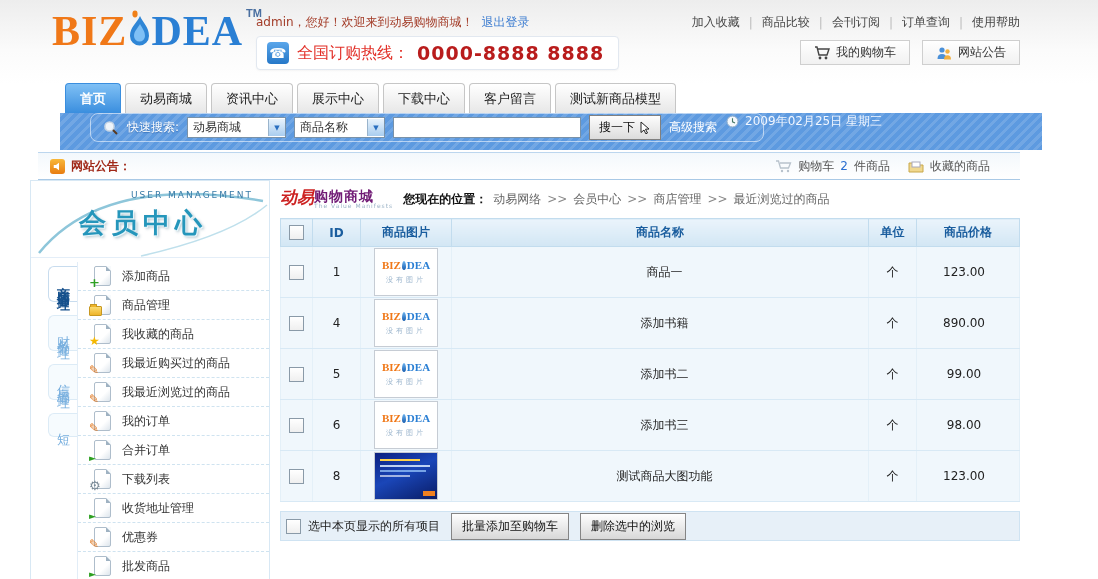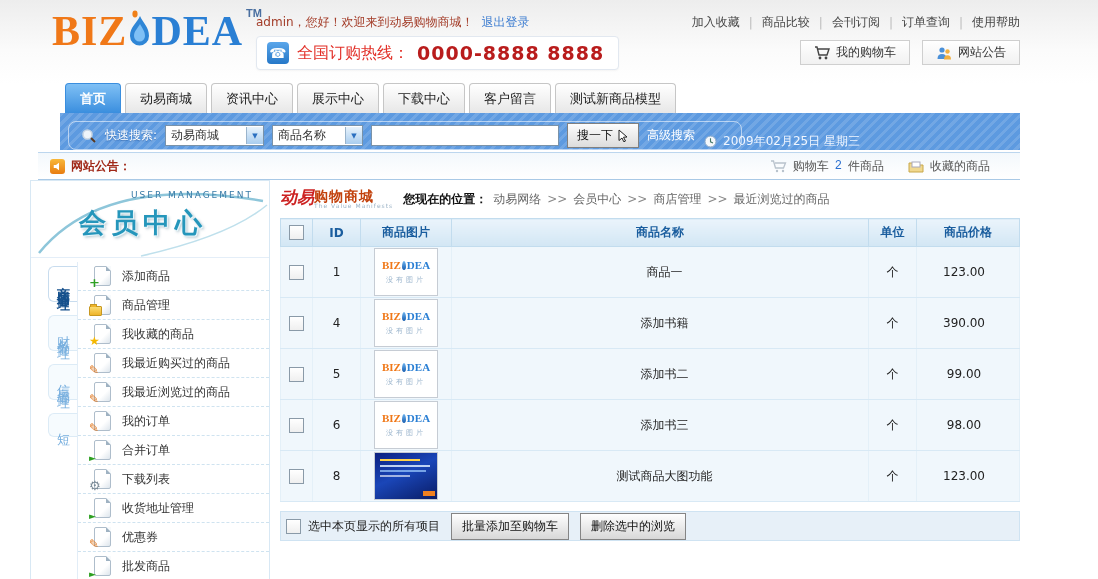--- a/index.html
+++ b/index.html
@@ -29,42 +29,42 @@
   .hbtn{display:flex;align-items:center;gap:6px;border:1px solid #cfcfcf;background:linear-gradient(#ffffff,#f1f1f1);
         padding:3px 13px;font-size:12px;color:#333;cursor:pointer;}
   
   .tabs{position:absolute;left:65px;top:86px;height:27px;display:flex;gap:4px;align-items:flex-end;}
   .tab{padding:6px 14px 5px;border:1px solid #c6c6c6;border-bottom:none;border-radius:4px 4px 0 0;
        background:linear-gradient(#ffffff,#e7e7e7);font-size:13px;color:#222;cursor:pointer;}
   .tab.active{background:linear-gradient(#7fc0f5,#3a8ede);color:#fff;font-weight:bold;border-color:#3a8ede;}
   
   .searchbar{position:absolute;left:60px;top:113px;width:960px;height:37px;background:#5d9ae0;
      background-image:repeating-linear-gradient(135deg,rgba(255,255,255,.13) 0 3px,rgba(255,255,255,0) 3px 7px);
-     display:flex;align-items:flex-end;}
+     display:flex;align-items:flex-start;padding-left:22px;}
   .search-group{display:flex;align-items:center;gap:8px;margin-left:8px;height:27px;
      border:1px solid rgba(255,255,255,.55);border-radius:8px;padding:0 12px;width:648px;}
   .q-label{color:#fff;font-size:12px;text-shadow:0 1px 1px rgba(0,50,120,.4);}
   .fake-select{display:flex;align-items:center;justify-content:space-between;background:#fff;
      border:1px solid #7a92a8;height:19px;font-size:12px;padding-left:5px;cursor:pointer;}
   .fs1{width:92px;} .fs2{width:84px;}
   .fs-arrow{width:16px;height:17px;margin-left:4px;background:linear-gradient(#e8f3fc,#a9cdef);
      border-left:1px solid #9ab4cc;display:flex;align-items:center;justify-content:center;color:#2a6fc0;font-size:7px;}
   .s-input{width:178px;height:17px;border:1px solid #7a92a8;background:#fff;font-size:12px;padding:1px 4px;}
   .s-btn{display:flex;align-items:center;gap:5px;height:23px;padding:0 9px;border:1px solid #808080;
      background:linear-gradient(#fdfdfd,#dcdcdc);font-size:12px;color:#111;cursor:pointer;}
   .adv{color:#fff;font-size:12px;cursor:pointer;}
   .s-date{position:absolute;right:160px;display:flex;align-items:center;gap:6px;color:#f0f6ff;font-size:12px;}
   
   .noticebar{position:absolute;left:38px;top:152px;width:982px;height:26px;
      background:linear-gradient(#f3f8fc,#ffffff);border-top:1px solid #bcd6ee;border-bottom:1px solid #a9c9e6;
      display:flex;align-items:center;}
   .sp-icon{width:15px;height:15px;border-radius:3px;background:linear-gradient(#f8b83a,#e87c10);
      display:flex;align-items:center;justify-content:center;margin:0 6px 0 12px;}
   .n-label{color:#a02818;font-weight:bold;font-size:12px;}
-  .n-right{margin-left:auto;display:flex;align-items:flex-end;gap:24px;margin-right:30px;color:#555;font-family:Liberation Mono, monospace;}
+  .n-right{margin-left:auto;display:flex;align-items:flex-end;gap:18px;margin-right:30px;color:#555;}
   .n-item{display:flex;align-items:center;gap:6px;cursor:pointer;}
   .n-count{color:#2a6fd0;}
   
   .main{position:absolute;left:30px;top:180px;width:990px;height:399px;}
   
   .sidebar{position:absolute;left:0;top:0;width:240px;height:399px;background:#fff;
      border:1px solid #d8e8f4;border-bottom:none;box-sizing:border-box;overflow:hidden;}
   .side-head{position:relative;height:76px;border-bottom:1px solid #e4eef8;}
   .sh-en{position:absolute;right:16px;top:9px;font-size:9px;letter-spacing:2px;color:#3a7ca8;font-weight:normal;}
   .sh-cn{position:absolute;left:48px;top:24px;font-size:27px;font-weight:bold;color:#2596bb;letter-spacing:5px;
@@ -93,21 +93,21 @@
   .mini-folder{display:inline-block;width:11px;height:8px;background:linear-gradient(#fbdc72,#eeb42a);
      border:1px solid #c89820;border-radius:1px;position:relative;}
   .mini-folder:before{content:"";position:absolute;left:0;top:-3px;width:5px;height:2px;
      background:#eeb42a;border:1px solid #c89820;border-bottom:none;border-radius:1px 1px 0 0;}
   
   .content{position:absolute;left:250px;top:0;width:740px;}
   .breadcrumb-row{display:flex;align-items:center;height:38px;gap:10px;}
   .mini-brand{display:flex;align-items:flex-start;line-height:1;}
   .mb1{color:#cc2222;font-weight:bold;font-style:italic;font-size:17px;font-family:Liberation Sans, sans-serif;}
   .mb-col{display:flex;flex-direction:column;}
-  .mb2{color:#c2410c;font-weight:bold;font-size:14px;letter-spacing:1px;}
+  .mb2{color:#701a75;font-weight:bold;font-size:14px;letter-spacing:1px;}
   .mb3{color:#9bb3c6;font-size:6px;letter-spacing:1px;}
   .loc{display:flex;align-items:center;gap:6px;font-size:12px;}
   .loc .prefix{color:#111;font-weight:bold;}
   .crumb{color:#666;cursor:pointer;}
   .crumb-sep{color:#888;}
   table.goods{width:740px;border-collapse:collapse;table-layout:fixed;}
   table.goods th{background:linear-gradient(#eaf4fb,#d2e6f4);color:#1a5d9e;font-size:12px;font-weight:bold;
      height:25px;border:1px solid #c2dcee;}
   table.goods td{background:#f0f7fc;border:1px solid #e4f0f8;border-bottom:1px solid #d8e9f5;
      height:47px;font-size:12px;color:#222;text-align:center;}
@@ -442,21 +442,21 @@
                   <span class="mlogo">
                     <b class="mbiz">BIZ</b>
                     <span class="mflame"></span>
                     <b class="mdea">DEA</b>
                   </span>
                   <span class="mtext">没有图片</span>
                 </span>
               </td>
               <td class="c-name"><span class="pname">添加书籍</span></td>
               <td class="c-unit">个</td>
-              <td class="c-price">390.00</td>
+              <td class="c-price">890.00</td>
             </tr>
             <tr class="trow">
               <td class="c-cb"><span class="cb"></span></td>
               <td class="c-id">5</td>
               <td class="c-img">
                 <span class="thumb">
                   <span class="mlogo">
                     <b class="mbiz">BIZ</b>
                     <span class="mflame"></span>
                     <b class="mdea">DEA</b>

